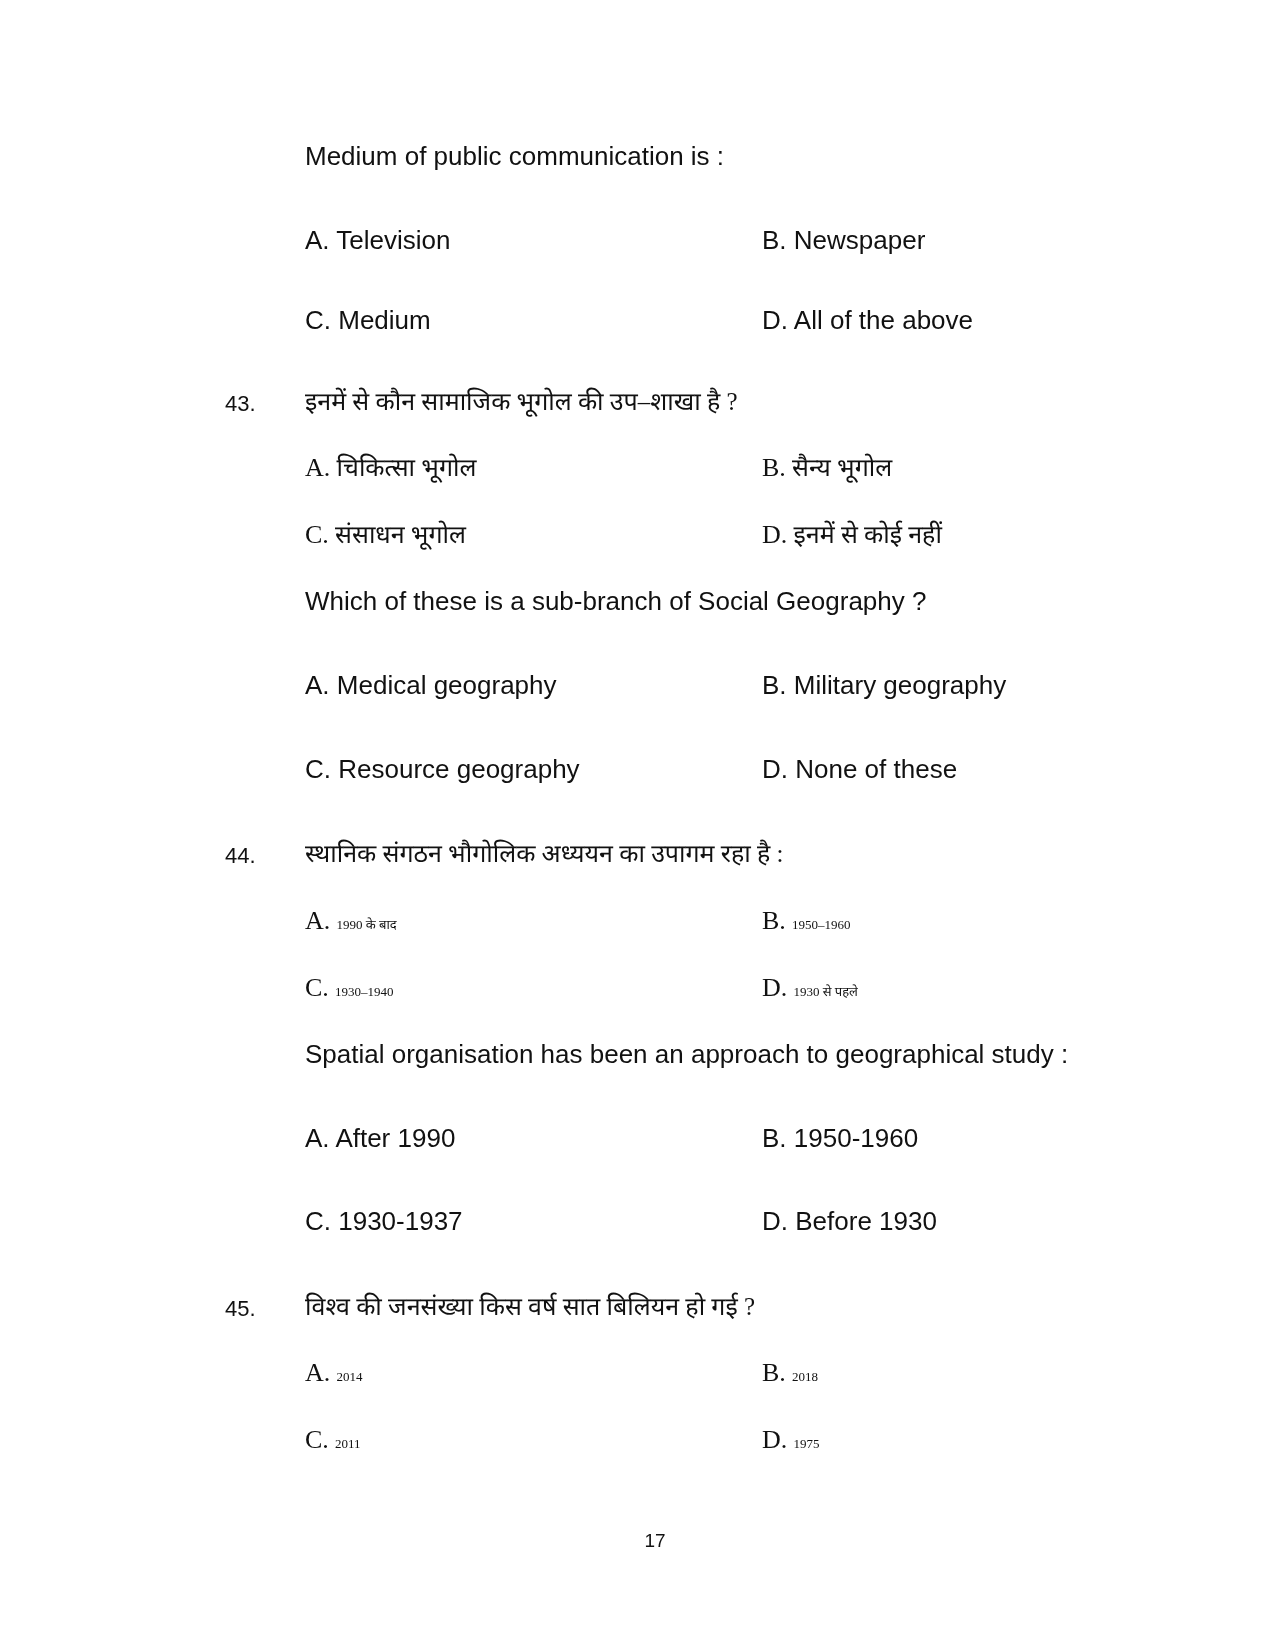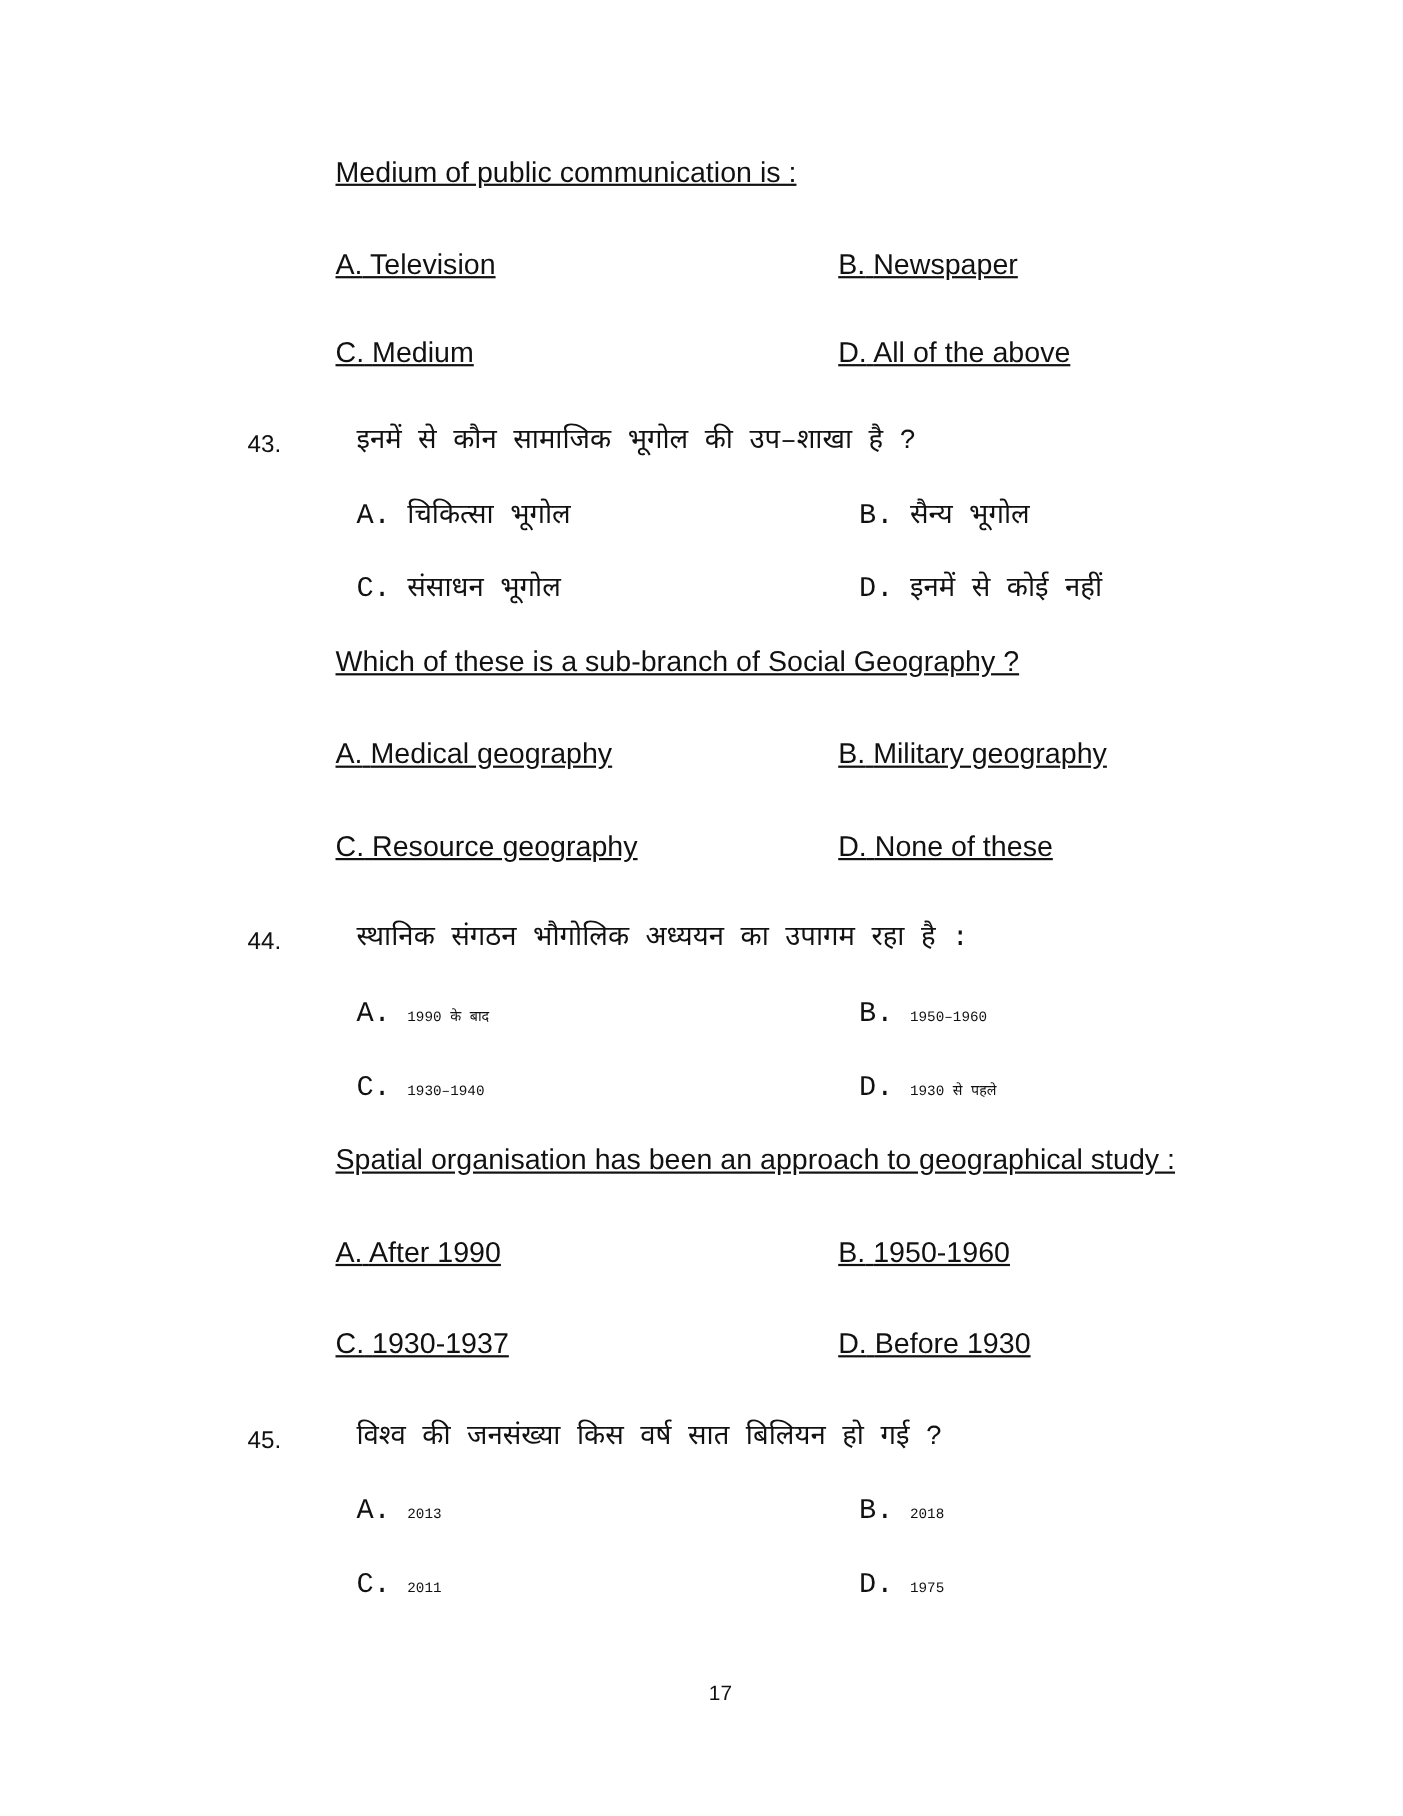--- a/index.html
+++ b/index.html
@@ -1,20 +1,20 @@
 <!DOCTYPE html>
 <html><head>
 <meta charset="utf-8">
 <style>
   html, body { margin: 0; padding: 0; background: #ffffff; }
   body { width: 1275px; height: 1651px; position: relative; overflow: hidden;
          font-family: "Liberation Sans", "DejaVu Sans", sans-serif; color: #111111; }
   .line { position: absolute; white-space: nowrap; line-height: 1; transform: translateY(-50%); }
-  .en { font-size: 26px; text-decoration: underline; }
-  .hi { font-size: 25px; font-family: Liberation Mono, monospace; margin-left: 19px; }
+  .en { font-size: 26px; }
+  .hi { font-size: 25px; font-family: Liberation Serif, serif; }
   .qnum { font-size: 22px; left: 225px; }
   .colA { left: 305px; }
   .colB { left: 762px; text-align: right; }
   .lbl { font-size: 26px; }
   .small { font-size: 13px; }
   .pageno { font-size: 19px; left: 0; width: 1310px; text-align: center; font-family: "Liberation Sans", sans-serif; }
 </style>
 </head>
 <body>
 
@@ -52,19 +52,19 @@
   <div class="line en colA" style="top:1054px">Spatial organisation has been an approach to geographical study :</div>
   <div class="line en colA" style="top:1138px"><span>A.</span> <span>After 1990</span></div>
   <div class="line en colB" style="top:1138px"><span>B.</span> <span>1950-1960</span></div>
   <div class="line en colA" style="top:1221px"><span>C.</span> <span>1930-1937</span></div>
   <div class="line en colB" style="top:1221px"><span>D.</span> <span>Before 1930</span></div>
 </div>
 
 <div>
   <div class="line qnum" style="top:1309px">45.</div>
   <div class="line hi colA" style="top:1306px">विश्व की जनसंख्या किस वर्ष सात बिलियन हो गई ?</div>
-  <div class="line hi colA" style="top:1373px"><span class="lbl">A.</span> <span class="small">2013</span></div>
+  <div class="line hi colA" style="top:1373px"><span class="lbl">A.</span> <span class="small">2014</span></div>
   <div class="line hi colB" style="top:1373px"><span class="lbl">B.</span> <span class="small">2018</span></div>
   <div class="line hi colA" style="top:1440px"><span class="lbl">C.</span> <span class="small">2011</span></div>
   <div class="line hi colB" style="top:1440px"><span class="lbl">D.</span> <span class="small">1975</span></div>
 </div>
 
 <div class="line pageno" style="top:1540px">17</div>
 
 </body></html>

